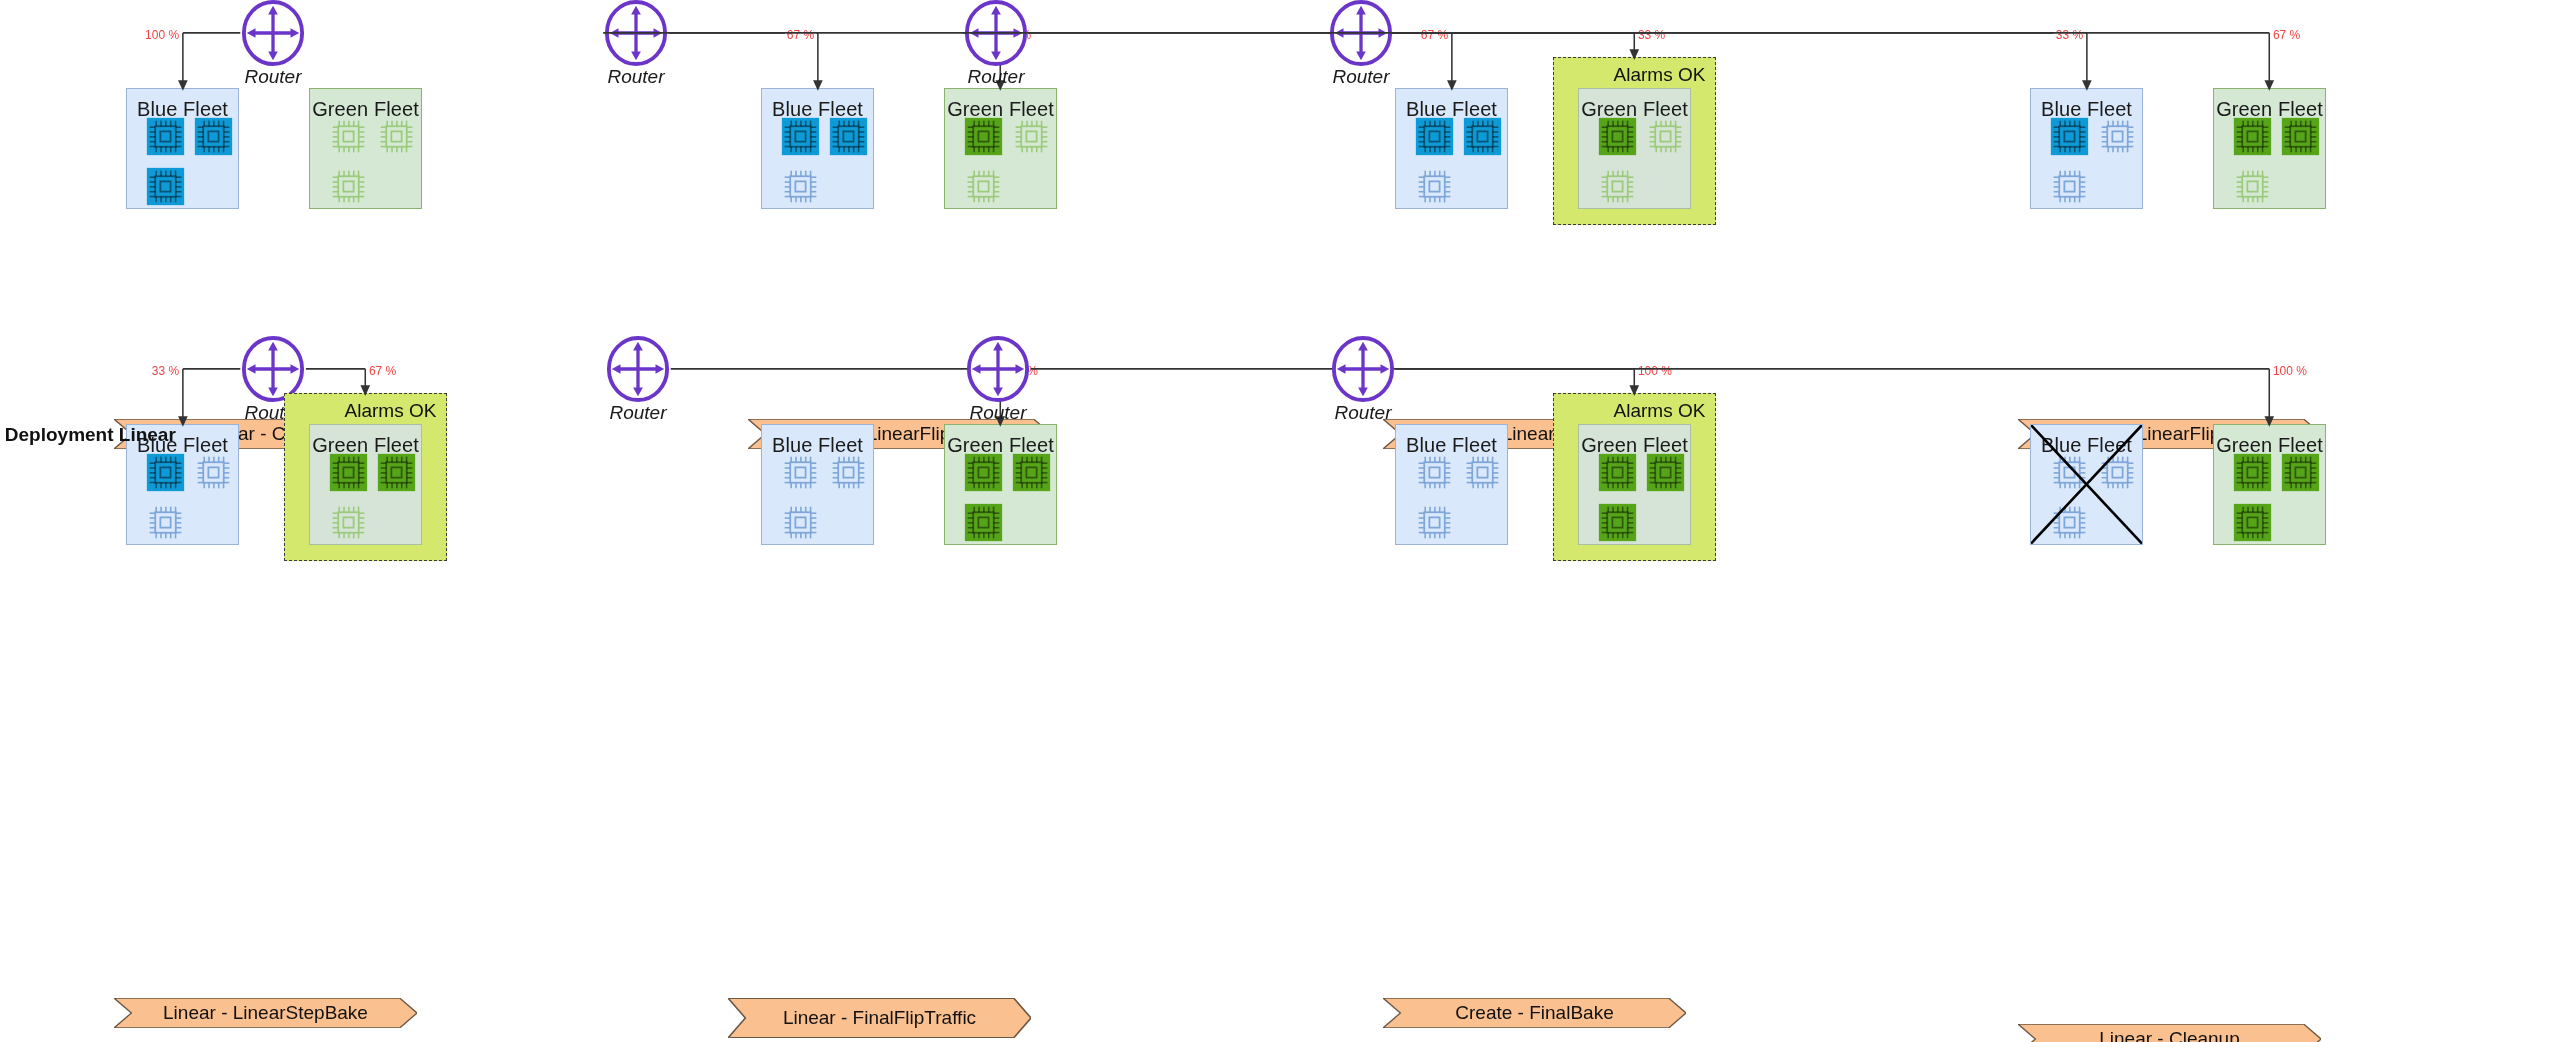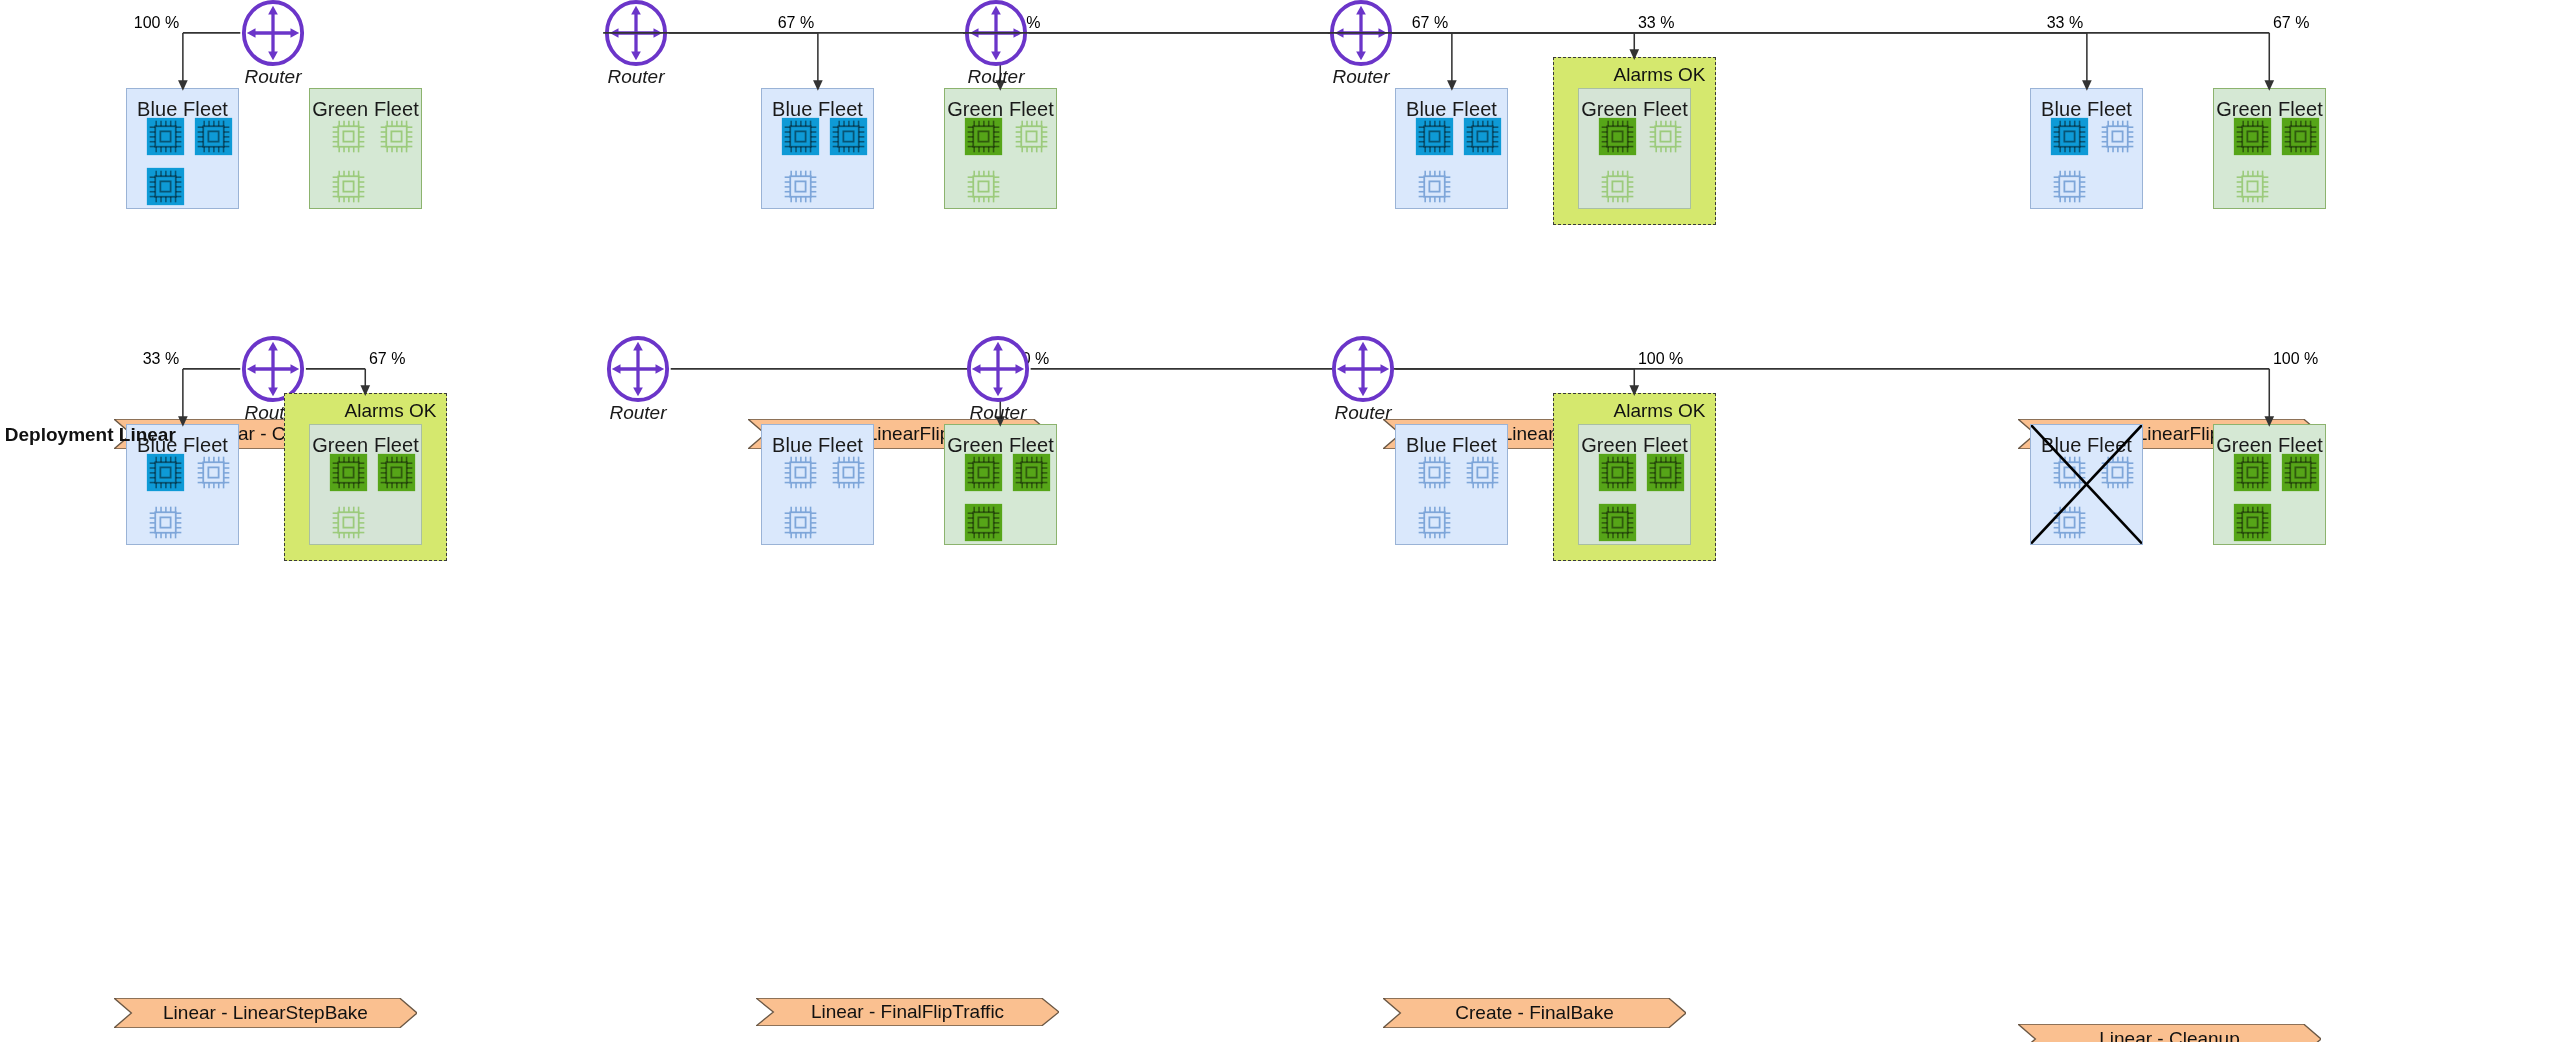--- a/index.html
+++ b/index.html
@@ -17,21 +17,21 @@
   .router { position: absolute; font-style: italic; }
   .router-glyph { width: 66px; height: 66px; display: block; }
   .router-label {
     position: absolute; top: 66px; left: 50%; transform: translateX(-50%);
     font-size: 19px; color: #1a1a1a; white-space: nowrap;
   }
 
   
   .edge-svg { position: absolute; overflow: visible; }
   .pct-label {
-    position: absolute; font-size: 16px; color: #000000; white-space: nowrap;
+    position: absolute; font-size: 12px; color: #ef4444; white-space: nowrap; margin-top: 14px;
   }
 
   
   .fleet {
     position: absolute;
     border: 1.4px solid #9ab3d6;
     background: #dae8fc;
   }
   .fleet.green { border-color: #8cb36e; background: #d5e8d4; }
   .fleet.green.inner { background: #d5e4d6; border-color: #a9bfa3; }
@@ -1280,21 +1280,21 @@
           </div>
         </div>
       </div>
       <svg class="edge-svg" width="635" height="336" style="left: 0px; top: 0px;" viewBox="0 0 658 348">
         <line x1="37" y1="34" x2="378.5" y2="34" stroke="#333" stroke-width="1.6"></line>
         <line x1="378.5" y1="34" x2="378.5" y2="87" stroke="#333" stroke-width="1.6"></line>
         <polygon points="378.5,94 373.5,83 383.5,83" fill="#333"></polygon>
       </svg>
       <div class="pct-label" style="top: 13.5px; left: 367px; background: rgb(255, 255, 255); padding: 0px 1.9px;">100 %</div>
     </div>
-    <div class="banner" style="left: 756px; top: 998px; width: 303px; height: 28px; text-align: right;">
+    <div class="banner" style="left: 728px; top: 998px; width: 303px; height: 40px; text-align: right;">
       <svg viewBox="0 0 314 31" preserveAspectRatio="none" xmlns="http://www.w3.org/2000/svg">
     <path d="M0,0 L296,0 L314,15.5 L296,31 L0,31 L18,15.5 Z" fill="#fac090" stroke="#6b5845" stroke-width="1.4"></path>
   </svg>
       <div class="banner-text">Linear - FinalFlipTraffic</div>
     </div>
     <div class="panel" style="left: 1269px; top: 336px; width: 635px; height: 336px;">
       <div class="router" style="left: -304px; top: 0px; width: 66px; height: 66px;">
         <div class="router-glyph"><svg viewBox="0 0 68 68" xmlns="http://www.w3.org/2000/svg">
     <ellipse cx="34" cy="34" rx="30" ry="32" fill="#fff" stroke="#6b35c9" stroke-width="4"></ellipse>
     <line x1="34" y1="10" x2="34" y2="58" stroke="#6b35c9" stroke-width="3.4"></line>

